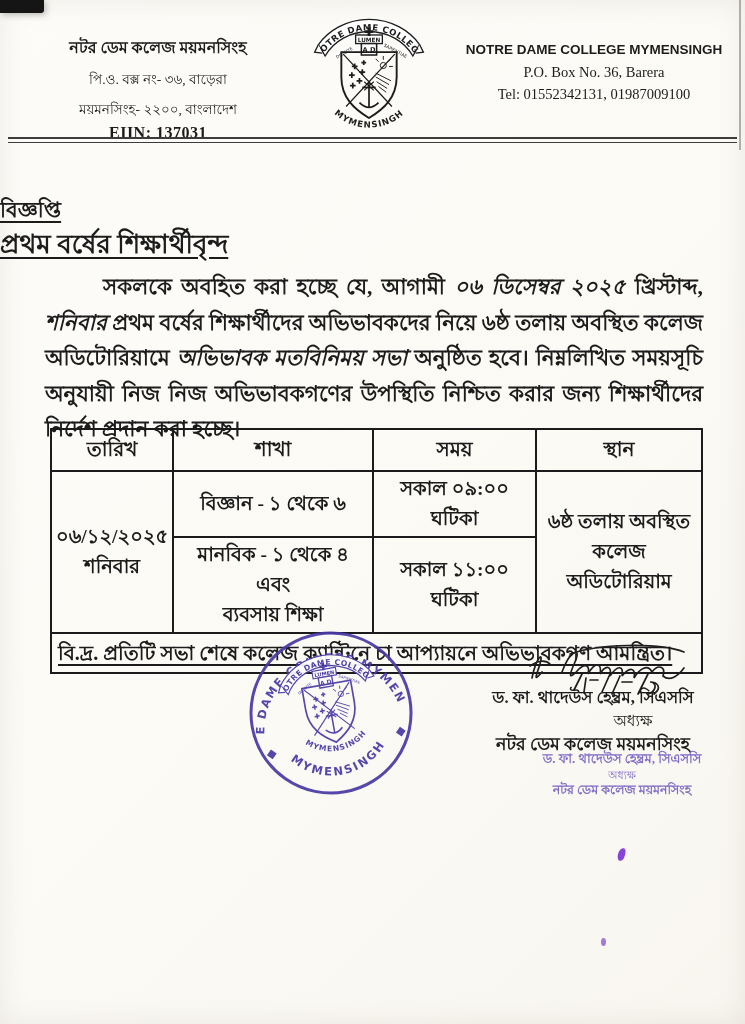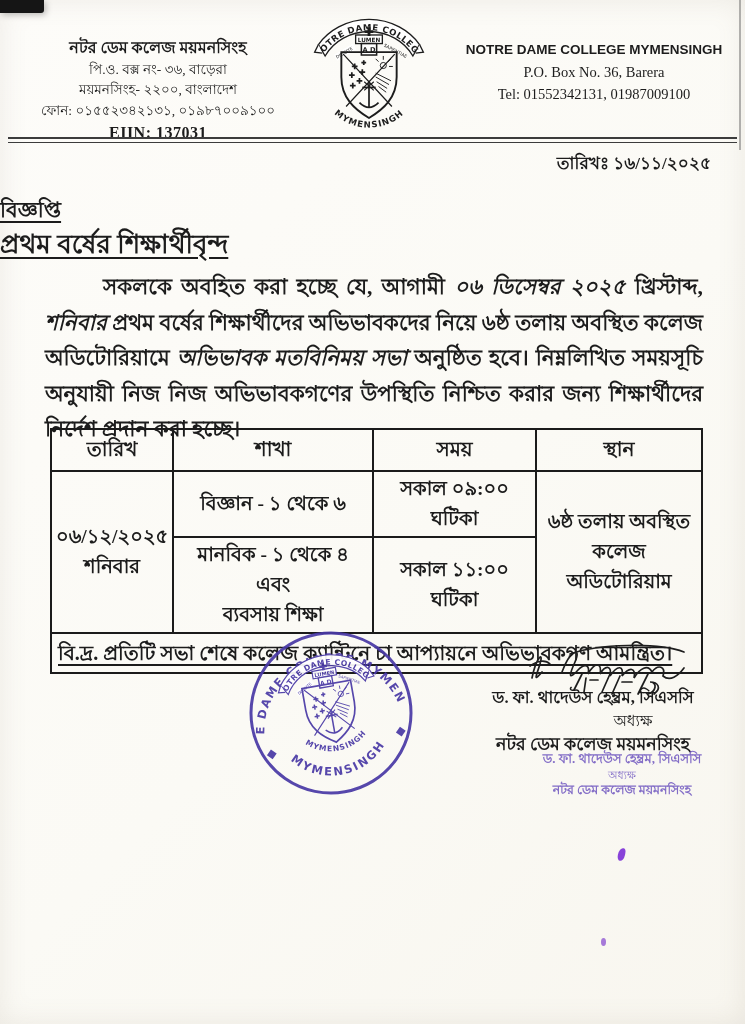--- a/index.html
+++ b/index.html
@@ -11,21 +11,21 @@
     box-shadow:inset 0 0 28px rgba(120,110,90,.12);
   }
   
   .artifact-corner{position:absolute;left:0;top:0;width:44px;height:13px;background:#151515;border-bottom-right-radius:3px;box-shadow:2px 2px 6px rgba(0,0,0,.25);}
   .artifact-edge{position:absolute;right:4px;top:0;width:2px;height:150px;background:rgba(90,90,90,.45);}
   .ink-dot1{position:absolute;left:618px;top:848px;width:7px;height:13px;background:#7b2fd6;border-radius:60% 40% 55% 45%;transform:rotate(12deg);opacity:.9;}
   .ink-dot2{position:absolute;left:601px;top:938px;width:5px;height:8px;background:#8a4fd0;border-radius:50%;opacity:.75;}
   
   .hdr-left{position:absolute;left:22px;top:36px;width:272px;text-align:center;line-height:1.5;}
   .hdr-left .l1{font-weight:bold;font-size:16px;}
-  .hdr-left .l2,.hdr-left .l3,.hdr-left .l4{font-size:13.5px;}
+  .hdr-left .l2,.hdr-left .l3,.hdr-left .l4{font-size:13.5px;margin-top:10px;}
   .hdr-left .l5{font-weight:bold;font-size:16px;letter-spacing:.5px;}
   .hdr-right{position:absolute;left:458px;top:40px;width:272px;text-align:center;line-height:1.55;}
   .hdr-right .l1{font-family:"Liberation Sans",sans-serif;font-weight:bold;font-size:13.5px;}
   .hdr-right .l2,.hdr-right .l3,.hdr-right .l4{font-size:14.5px;}
   .hdr-right .l5{font-weight:bold;font-size:15.5px;}
   .logo-wrap{position:absolute;left:303px;top:14px;width:132px;height:124px;color:#1d1d1d;}
   .hdr-rule{position:absolute;left:8px;right:8px;top:137px;height:3px;border-top:2px solid #3c3c3c;border-bottom:1px solid #3c3c3c;}
   
   .date-line{position:absolute;top:150px;right:34px;font-weight:bold;font-size:17px;}
   .title1{position:absolute;top:194px;left:0;width:100%;text-align:left;font-weight:bold;font-size:21px;}
@@ -68,21 +68,20 @@
 
   <div class="artifact-corner"></div>
   <div class="artifact-edge"></div>
   <div class="ink-dot1"></div>
   <div class="ink-dot2"></div>
 
   <div class="hdr-left">
     <div class="l1">নটর ডেম কলেজ ময়মনসিংহ</div>
     <div class="l2">পি.ও. বক্স নং- ৩৬, বাড়েরা</div>
     <div class="l3">ময়মনসিংহ- ২২০০, বাংলাদেশ</div>
-    <div class="l4">ফোন: ০১৫৫২৩৪২১৩১, ০১৯৮৭০০৯১০০</div>
     <div class="l5">EIIN: 137031</div>
   </div>
 
   <div class="logo-wrap">
     <svg viewBox="0 0 130 130" width="132" height="124">
       <g id="crestArt" stroke="currentColor" fill="none" stroke-width="1.4">
 
         <path d="M12,32 A 64 60 0 0 1 118,32 L 111,44 A 52 48 0 0 0 19,44 Z" fill="#ffffff"></path>
         <path d="M12,32 l-4,8 8,1" fill="#ffffff"></path>
         <path d="M118,32 l4,8 -8,1" fill="#ffffff"></path>
@@ -142,21 +141,20 @@
   </div>
 
   <div class="hdr-right">
     <div class="l1">NOTRE DAME COLLEGE MYMENSINGH</div>
     <div class="l2">P.O. Box No. 36, Barera</div>
     <div class="l4">Tel: 01552342131, 01987009100</div>
   </div>
 
   <div class="hdr-rule"></div>
 
-  <div class="date-line">তারিখঃ ১৬/১১/২০২৫</div>
 
   <div class="title1"><span>বিজ্ঞপ্তি</span></div>
   <div class="title2"><span>প্রথম বর্ষের শিক্ষার্থীবৃন্দ</span></div>
 
   <div class="body-para"><span>সকলকে অবহিত করা হচ্ছে যে, আগামী </span><span class="it">০৬ ডিসেম্বর ২০২৫</span><span> খ্রিস্টাব্দ, </span><span class="it">শনিবার</span><span> প্রথম বর্ষের শিক্ষার্থীদের অভিভাবকদের নিয়ে ৬ষ্ঠ তলায় অবস্থিত কলেজ অডিটোরিয়ামে </span><span class="it">অভিভাবক মতবিনিময় সভা</span><span> অনুষ্ঠিত হবে। নিম্নলিখিত সময়সূচি অনুযায়ী নিজ নিজ অভিভাবকগণের উপস্থিতি নিশ্চিত করার জন্য শিক্ষার্থীদের নির্দেশ প্রদান করা হচ্ছে।</span></div>
 
   <table class="sched">
     <colgroup>
         <col style="width:16%">
         <col style="width:32%">

